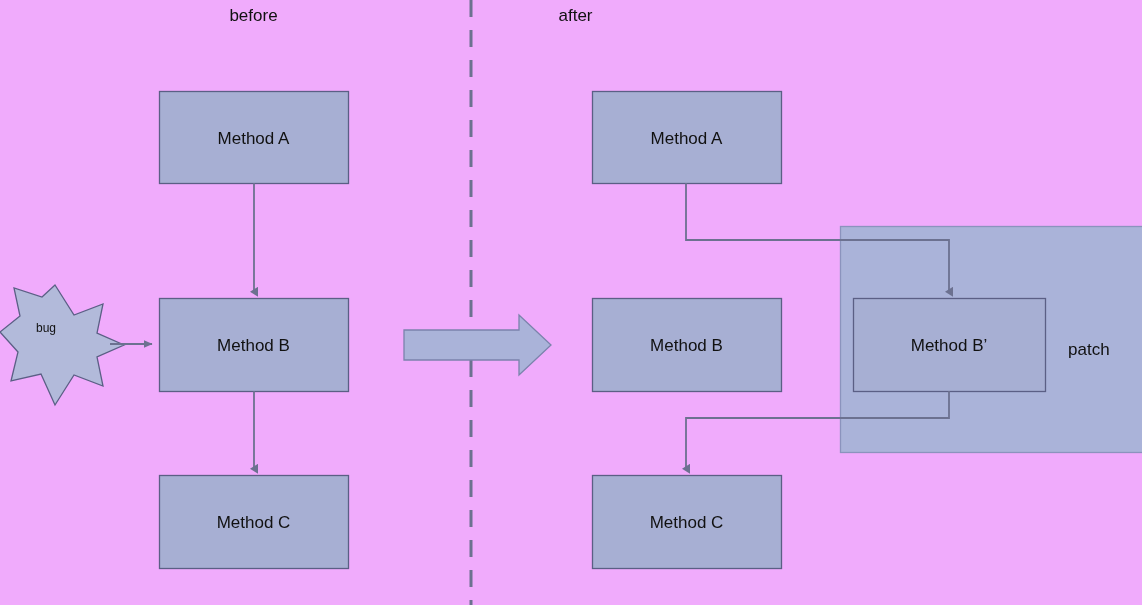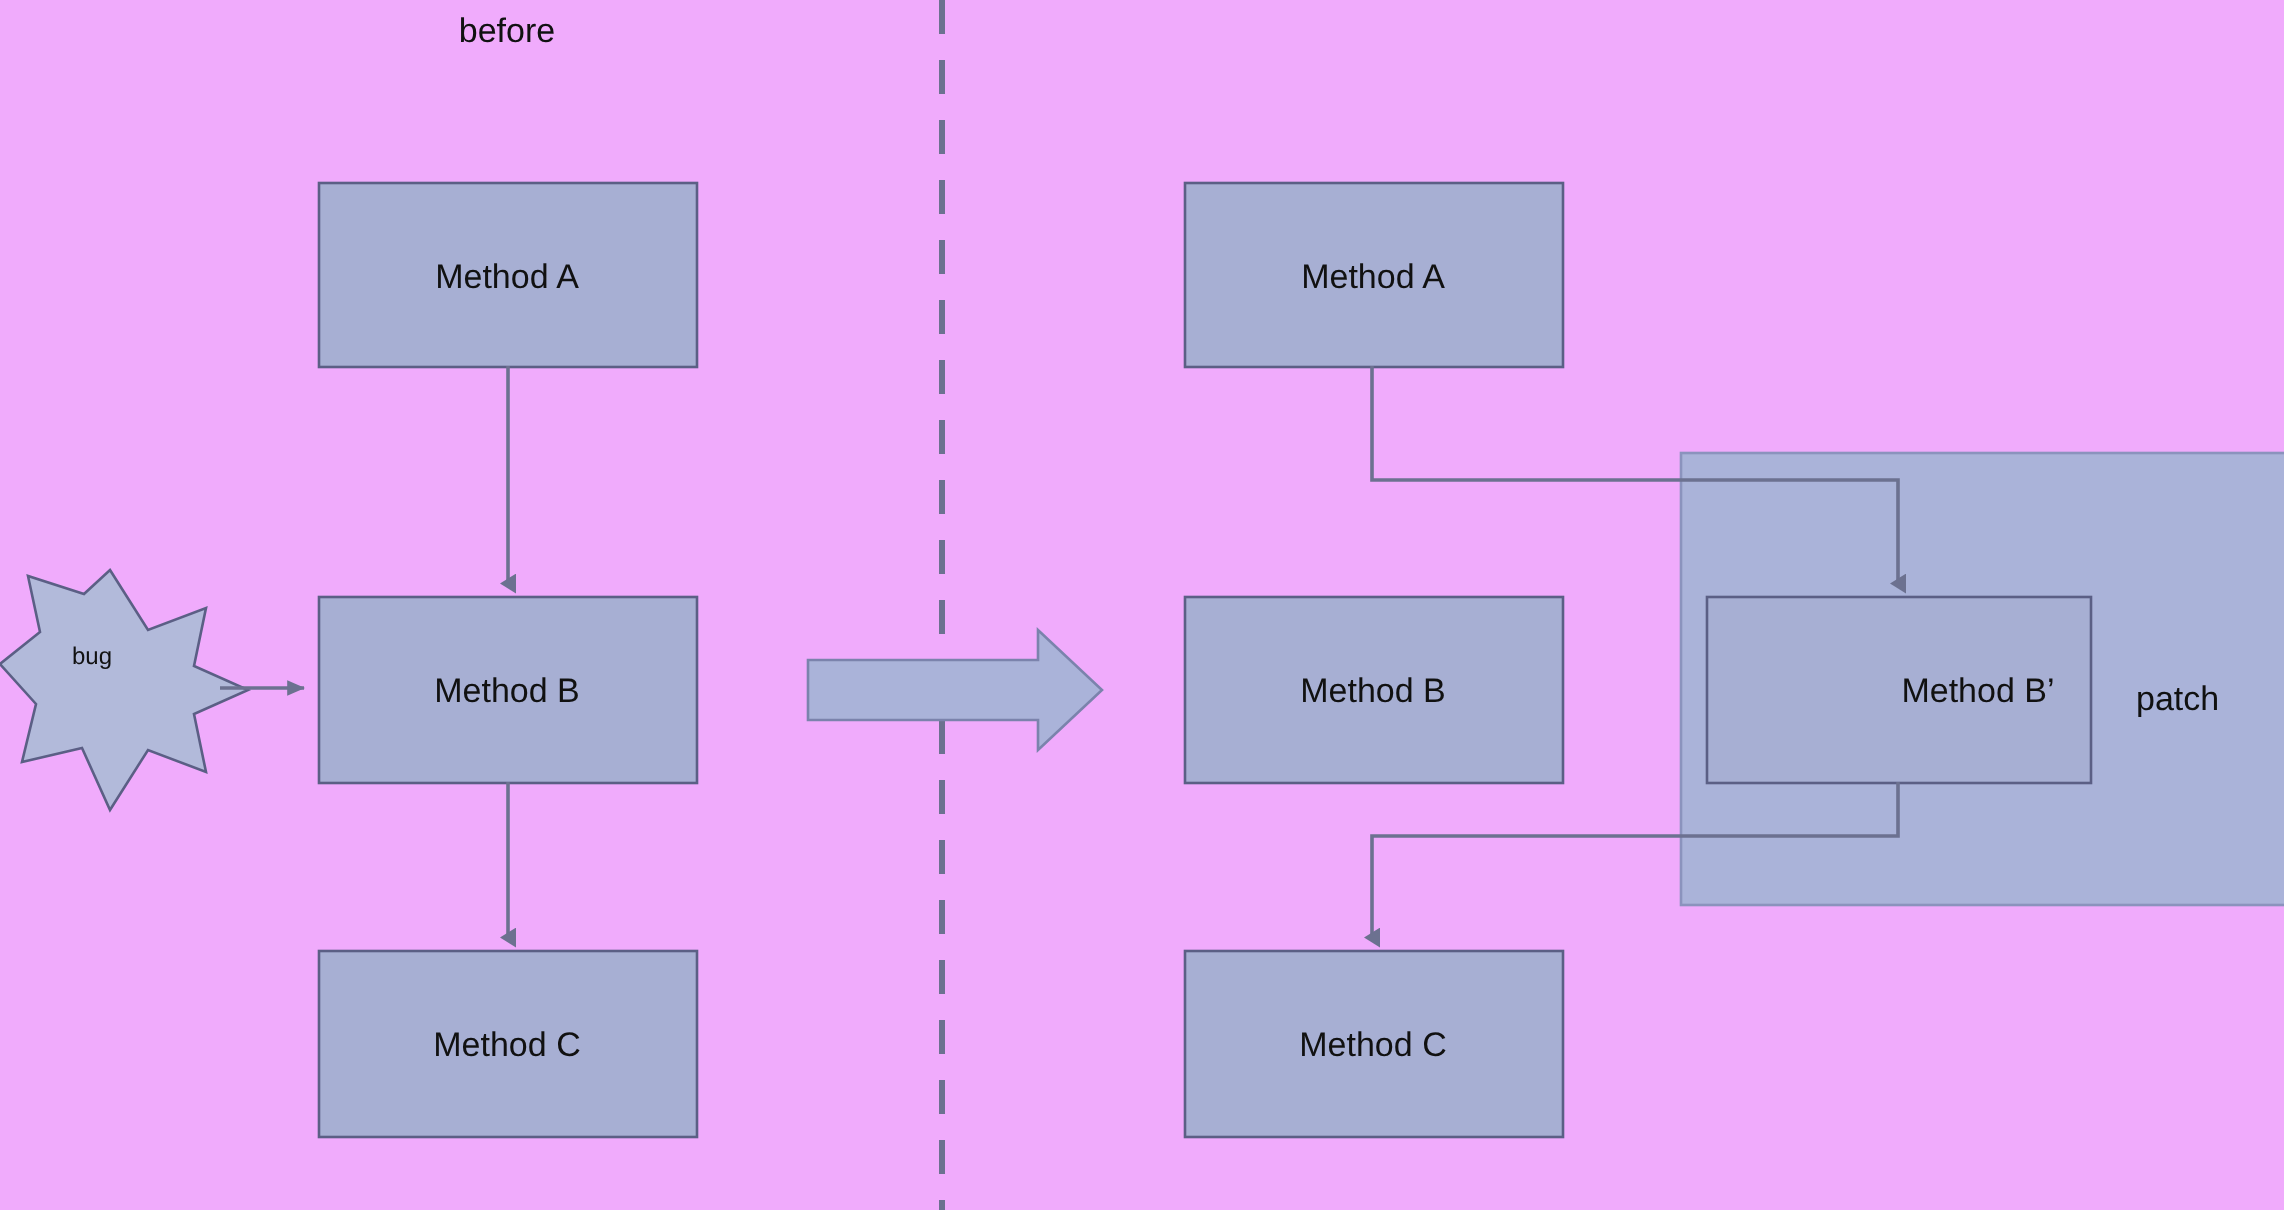--- a/index.html
+++ b/index.html
@@ -98,27 +98,28 @@
     <rect x="592.5" y="475.5" width="189" height="93" fill="#a7afd3" stroke="#5b5f85" stroke-width="1.3"></rect>
 
     <rect x="853.5" y="298.5" width="192" height="93" fill="#a7afd3" stroke="#5b5f85" stroke-width="1.3"></rect>
 
     <path d="M686,183 L686,240 L949,240 L949,292" fill="none" stroke="#6c7190" stroke-width="1.8" marker-end="url(#arrowhead)"></path>
 
     <path d="M949,391 L949,418 L686,418 L686,469" fill="none" stroke="#6c7190" stroke-width="1.8" marker-end="url(#arrowhead)"></path>
   </svg>
 
   <div class="side-label" style="left:159px; top:7px; width:189px;">before</div>
+  <div class="side-label" style="left:481px; top:7px; width:189px;">after</div>
 
   <div class="node-label" style="left:159px; top:130px; width:189px;">Method A</div>
   <div class="node-label" style="left:159px; top:337px; width:189px;">Method B</div>
   <div class="node-label" style="left:159px; top:514px; width:189px;">Method C</div>
 
   <div class="bug-label" style="left:36px; top:322px;">bug</div>
 
   <div class="node-label" style="left:592px; top:130px; width:189px;">Method A</div>
   <div class="node-label" style="left:592px; top:337px; width:189px;">Method B</div>
   <div class="node-label" style="left:592px; top:514px; width:189px;">Method C</div>
-  <div class="node-label" style="left:853px; top:337px; width:192px;padding-left:40px;">Method B’</div>
+  <div class="node-label" style="left:853px; top:337px; width:192px;">Method B’</div>
 
   <div class="patch-label" style="left:1068px; top:341px;text-align:center;">patch</div>
 
 </div>
 
 </body></html>

